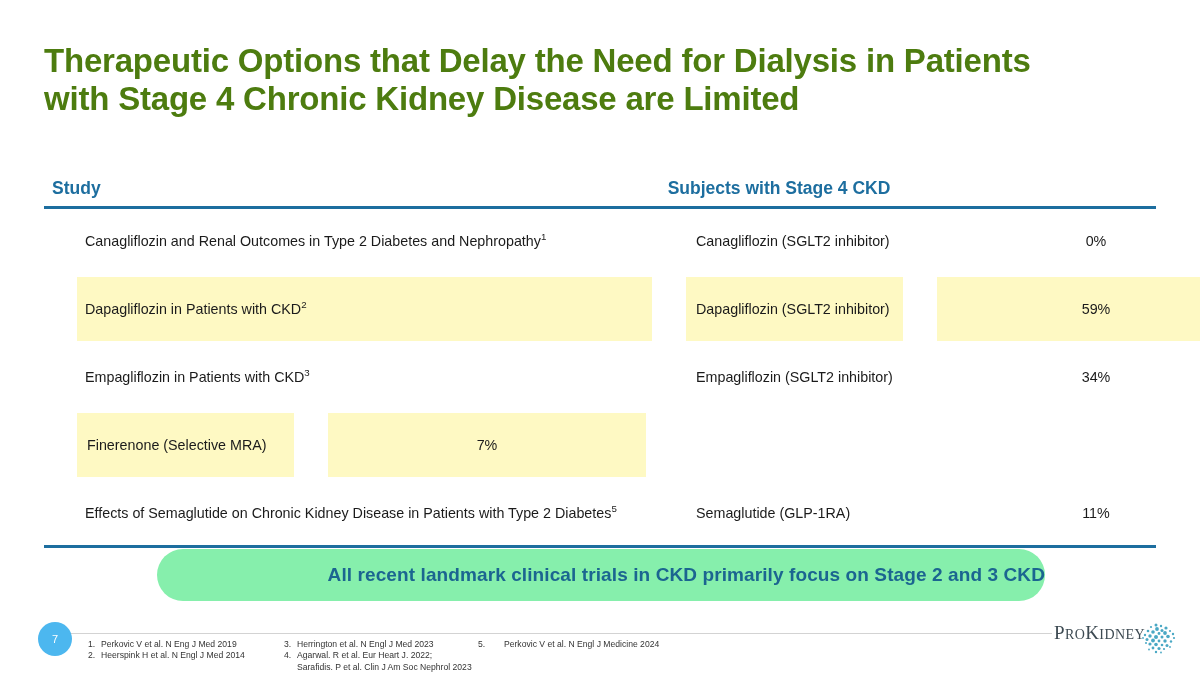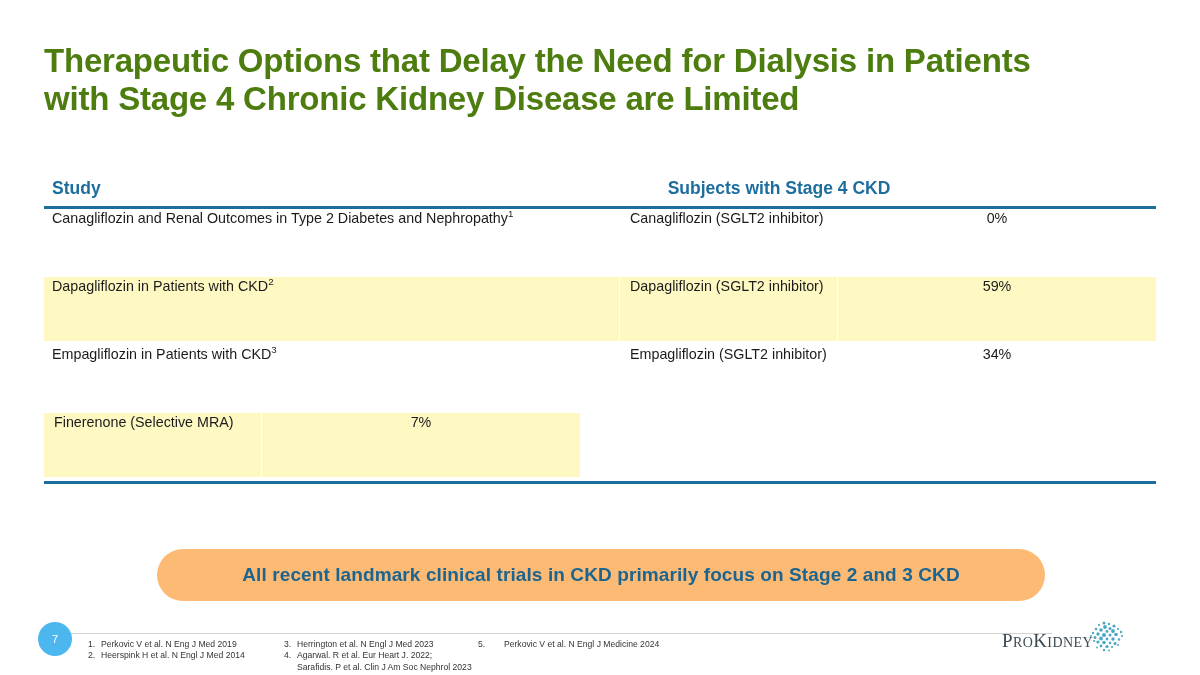--- a/index.html
+++ b/index.html
@@ -55,24 +55,26 @@
     width: 100%;
   }
 
   .trow {
     display: flex;
     align-items: stretch;
     min-height: 64px;
   }
   .trow .cell {
     display: flex;
+    align-items: center;
     font-size: 14.3px;
     color: #1b1b1b;
     line-height: 19px;
     box-sizing: border-box;
+    margin-left: 33px;
   }
   .cell.col-study   { padding-left: 8px;  padding-right: 14px; }
   .cell.col-product { padding-left: 10px; padding-right: 8px; }
   .cell.col-pct     { justify-content: center; }
 
   .trow.shaded .cell { background: #fef9c3; }
   
   .trow.shaded .cell.col-study   { border-right: 1px solid #ffffff; }
   .trow.shaded .cell.col-product { border-right: 1px solid #ffffff; }
 
@@ -80,25 +82,25 @@
 
   sup { font-size: 0.68em; vertical-align: super; line-height: 0; }
 
   
   .callout {
     position: absolute;
     left: 157px;
     top: 549px;
     width: 888px;
     height: 52px;
-    background: #fdba74;
+    background: #86efac;
     border-radius: 26px;
     display: flex;
     align-items: center;
-    justify-content: center;
+    justify-content: flex-end;
   }
   .callout-text {
     font-size: 19px;
     font-weight: bold;
     color: #1b6590;
     letter-spacing: 0.1px;
   }
 
   
   .footer-line {
@@ -140,25 +142,25 @@
   .refitem { display: flex; white-space: nowrap; }
   .refnum { flex: 0 0 auto; }
   .refnum-1 { width: 13px; }
   .refnum-2 { width: 13px; }
   .refnum-3 { width: 26px; }
   .refsub { padding-left: 13px; white-space: nowrap; }
 
   
   .logo {
     position: absolute;
-    left: 1002px;
+    left: 1054px;
     top: 622px;
     height: 30px;
     display: flex;
-    align-items: flex-end;
+    align-items: flex-start;
   }
   .logo-word {
     font-family: "Liberation Serif", serif;
     font-size: 19px;
     font-weight: normal;
     color: #3d4a52;
     letter-spacing: 0.4px;
   }
   .logo-mark {
     margin-left: -9px;
@@ -203,20 +205,27 @@
         </div>
         <div class="cell col-product">Empagliflozin (SGLT2 inhibitor)</div>
         <div class="cell col-pct">34%</div>
       </div>
       <div class="rowgap"></div>
       <div class="trow shaded">
         <div class="cell col-product">Finerenone (Selective MRA)</div>
         <div class="cell col-pct">7%</div>
       </div>
       <div class="rowgap"></div>
+      <div class="trow">
+        <div class="cell col-study">
+          <span>Effects of Semaglutide on Chronic Kidney Disease in Patients with Type 2 Diabetes<sup>5</sup></span>
+        </div>
+        <div class="cell col-product">Semaglutide (GLP-1RA)</div>
+        <div class="cell col-pct">11%</div>
+      </div>
     </div>
 
   <div class="rule-bottom"></div>
 </div>
 
 <div class="callout">
   <span class="callout-text">All recent landmark clinical trials in CKD primarily focus on Stage 2 and 3 CKD</span>
 </div>
 
 <div class="footer-line"></div>

